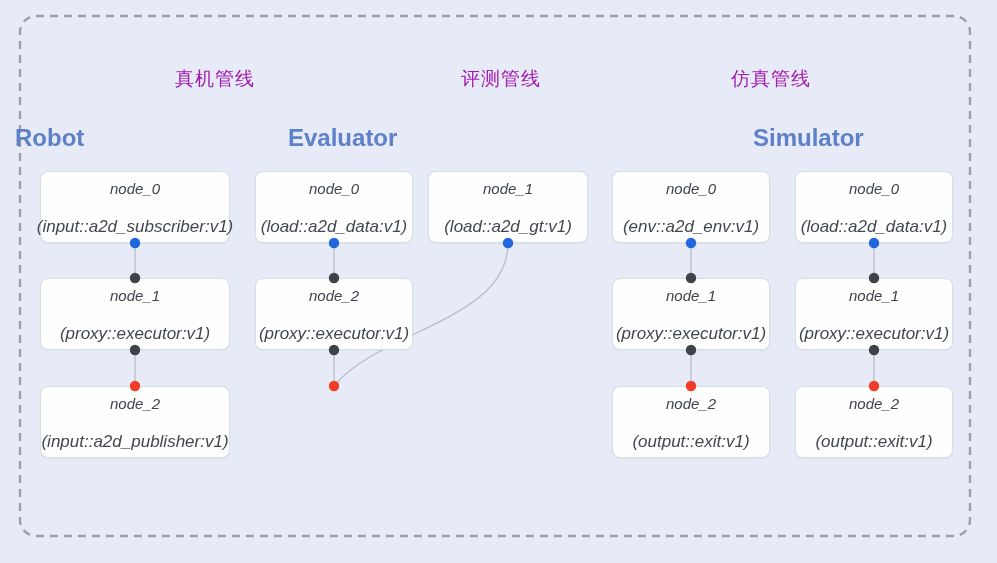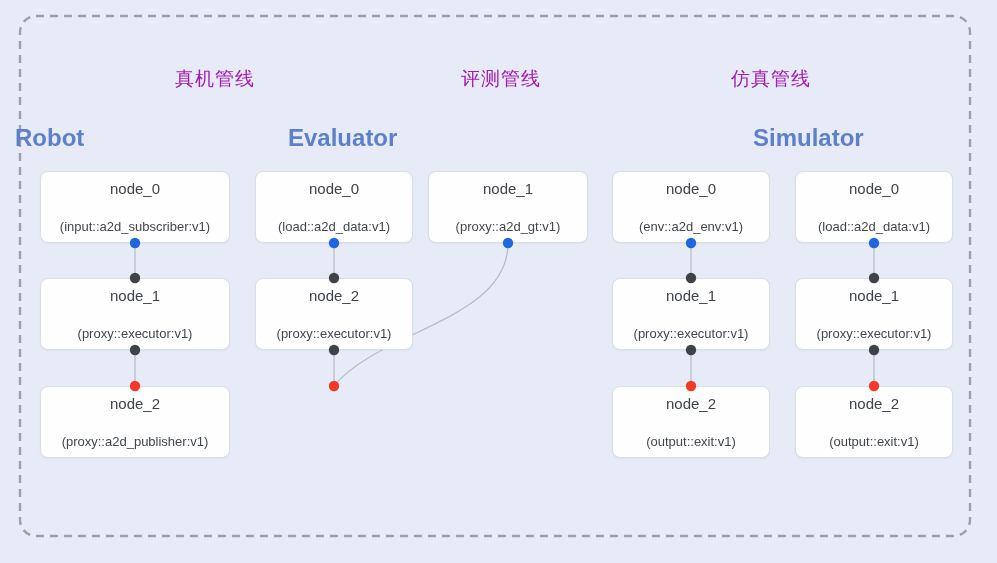--- a/index.html
+++ b/index.html
@@ -39,26 +39,27 @@
     position:absolute;height:72px;
     background:#fefefe;
     border:1px solid #d9dde4;
     border-radius:8px;
     box-sizing:border-box;
     display:flex;flex-direction:column;
     align-items:center;justify-content:center;
     gap:20px;
     z-index:2;
     box-shadow:0 1px 2px rgba(60,70,90,0.05);
+    font-style:italic;
   }
   .node-title{
     font-size:15px;font-weight:500;color:#3e434b;line-height:18px;
   }
   .node-sub{
-    font-size:13px;font-weight:400;color:#42474f;line-height:17px;
+    font-size:17px;font-weight:400;color:#42474f;line-height:17px;
     white-space:nowrap;
   }
   .edge{stroke:#b7bdc8;stroke-width:1.3;fill:none;}
   .frame{fill:none;stroke:#9aa1ad;stroke-width:2.4;stroke-dasharray:8 6;}
   .port-blue{fill:#2066df;}
   .port-black{fill:#3f4347;}
   .port-red{fill:#ef3b27;}
 </style>
 </head>
 <body>
@@ -93,30 +94,30 @@
   <div class="node" style="left:40px;top:171px;width:190px">
     <div class="node-title">node_0</div>
     <div class="node-sub">(input::a2d_subscriber:v1)</div>
   </div>
   <div class="node" style="left:40px;top:278px;width:190px">
     <div class="node-title">node_1</div>
     <div class="node-sub">(proxy::executor:v1)</div>
   </div>
   <div class="node" style="left:40px;top:386px;width:190px">
     <div class="node-title">node_2</div>
-    <div class="node-sub">(proxy::a2d_publisher:v1)</div>
+    <div class="node-sub">(input::a2d_publisher:v1)</div>
   </div>
 
   <div class="node" style="left:255px;top:171px;width:158px">
     <div class="node-title">node_0</div>
     <div class="node-sub">(load::a2d_data:v1)</div>
   </div>
   <div class="node" style="left:428px;top:171px;width:160px">
     <div class="node-title">node_1</div>
-    <div class="node-sub">(proxy::a2d_gt:v1)</div>
+    <div class="node-sub">(load::a2d_gt:v1)</div>
   </div>
   <div class="node" style="left:255px;top:278px;width:158px">
     <div class="node-title">node_2</div>
     <div class="node-sub">(proxy::executor:v1)</div>
   </div>
 
   <div class="node" style="left:612px;top:171px;width:158px">
     <div class="node-title">node_0</div>
     <div class="node-sub">(env::a2d_env:v1)</div>
   </div>

